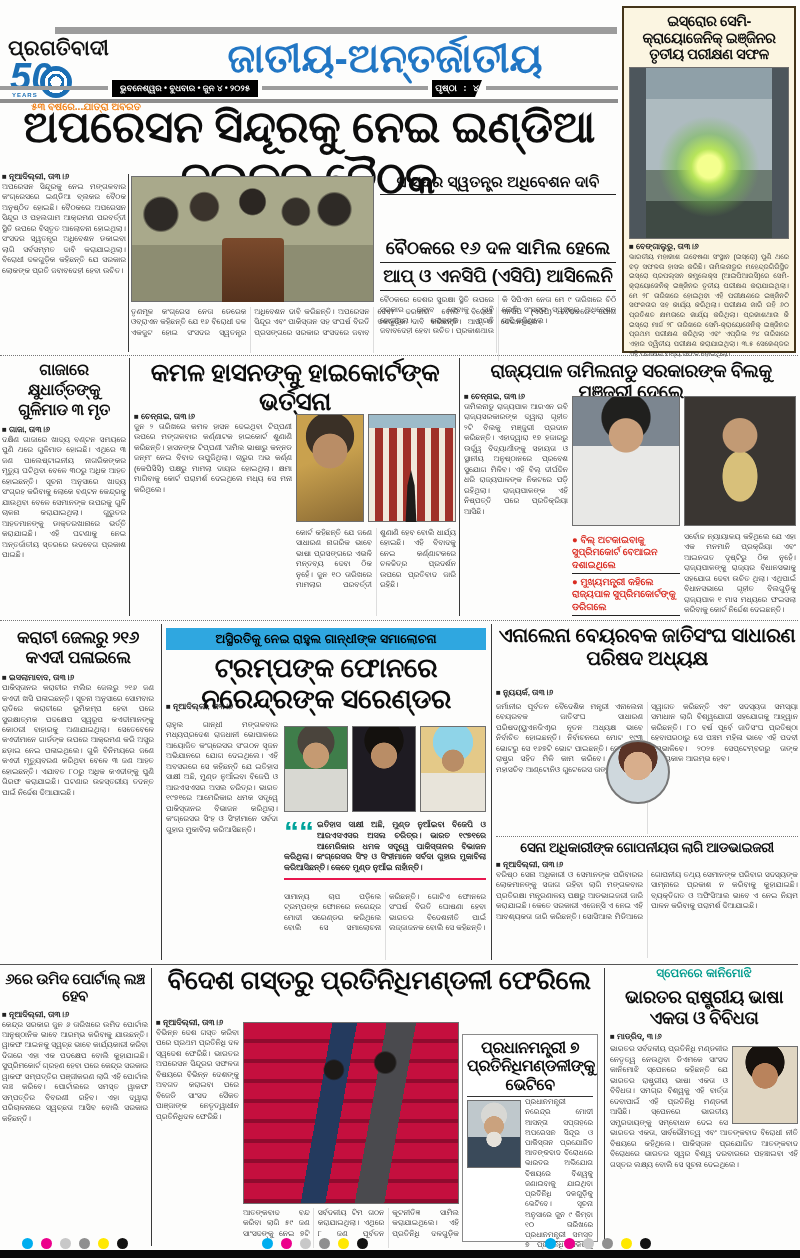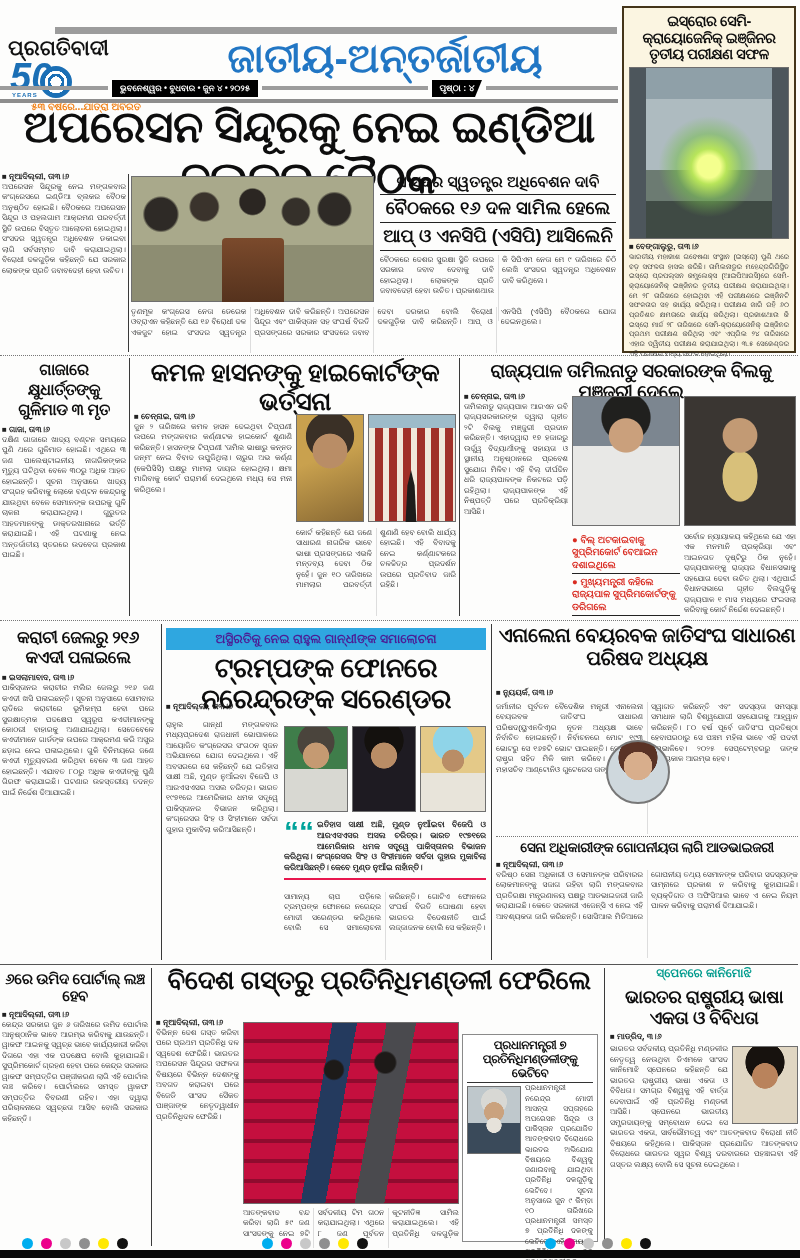--- a/index.html
+++ b/index.html
@@ -22,21 +22,21 @@
   #anniv-num{left:10px;top:58px;font-size:38px;font-weight:900;font-style:italic;color:#1b6fb5;line-height:1;}
   #anniv-circle{left:40px;top:66px;width:26px;height:26px;border-radius:50%;border:3px solid #1b6fb5;
     background:radial-gradient(circle at 50% 50%, #ffffff 0 30%, #1b6fb5 31% 45%, #ffffff 46% 60%, #1b6fb5 61%);}
   #anniv-years{left:12px;top:92px;font-size:6px;font-weight:bold;color:#1b6fb5;letter-spacing:1px;}
   #tagline{left:6px;top:101px;width:160px;font-size:10px;font-weight:bold;color:#f07f13;text-align:center;}
   #section-title{left:150px;top:36px;width:470px;font-size:40px;font-weight:900;color:#2176c4;text-align:center;line-height:1.1;}
   #date-bar{left:112px;top:80px;width:146px;height:17px;background:#000;color:#fff;font-size:8.5px;
     display:flex;align-items:center;justify-content:center;font-weight:bold;}
   .hdr-strip{top:86px;height:4px;background:#9c9c9c;}
   #page-label{left:432px;top:80px;width:50px;height:17px;background:#000;color:#fff;font-size:9px;font-weight:bold;
-    display:flex;align-items:center;justify-content:center;clip-path:polygon(0 0,100% 0,86% 100%,0 100%);}
+    display:flex;align-items:center;justify-content:center;clip-path:polygon(0 0,100% 0,86% 100%,0 100%);font-family:Liberation Mono, monospace;}
   #header-rule{left:0;top:99px;width:618px;height:4px;background:#8d8d8d;}
   
   #isro-box{left:622px;top:6px;width:174px;height:347px;background:#fbf5e1;border:2px solid #44351a;box-sizing:border-box;padding:5px;}
   #isro-hl{font-size:14.5px;text-align:center;}
   #isro-photo{width:160px;height:172px;margin:4px auto 3px auto;
     background:
       radial-gradient(circle at 50% 58%, #f4ff8e 0 9%, #b8e55a 14%, rgba(120,190,80,.55) 26%, rgba(120,190,80,0) 40%),
       linear-gradient(90deg,#4d565c 0 10%, rgba(77,86,92,0) 10% 90%, #4d565c 90%),
       linear-gradient(#8fa0a8 0 18%, #aebbc0 18% 60%, #6c7b72 60% 78%, #3f4a44 78%);}
   #isro-body{font-size:7px;}
@@ -49,21 +49,21 @@
       radial-gradient(circle at 12% 30%, #2e2a26 0 7%, rgba(0,0,0,0) 8%),
       radial-gradient(circle at 30% 24%, #3a332c 0 7%, rgba(0,0,0,0) 8%),
       radial-gradient(circle at 50% 20%, #2b2622 0 8%, rgba(0,0,0,0) 9%),
       radial-gradient(circle at 68% 28%, #35302a 0 7%, rgba(0,0,0,0) 8%),
       radial-gradient(circle at 84% 26%, #2e2a26 0 7%, rgba(0,0,0,0) 8%),
       linear-gradient(#a9a98b 0 55%, #8d8d72 55% 100%);}
   #lead-podium{left:222px;top:238px;width:62px;height:64px;background:linear-gradient(#7b4a2c,#55321d);border-radius:4px 4px 0 0;}
   #lead-right{left:380px;top:170px;width:236px;}
   .subhead{font-weight:900;color:#0d0d0d;text-align:center;border-bottom:1.5px solid #222;padding:3px 0;}
   #sub0{font-size:15.5px;}
-  #sub1{font-size:18px;}
+  #sub1{font-size:18px;margin-top:40px;}
   #sub2{font-size:18px;}
   #lead-body-right{margin-top:4px;height:66px;}
   #lead-body-bottom{left:131px;top:307px;width:485px;height:46px;}
   
   #sep-b2{left:0;top:355px;width:798px;}
   #gaza{left:2px;top:360px;width:124px;}
   #gaza-hl{font-size:16px;text-align:center;line-height:1.25;}
   #vline-b2a{left:129px;top:358px;height:258px;}
   #kamal{left:134px;top:358px;width:322px;}
   #kamal-hl{font-size:25px;text-align:center;}
@@ -96,21 +96,21 @@
       linear-gradient(#3a3632 0 100%);}
   #gov-bullets{position:absolute;left:108px;top:172px;width:108px;}
   .gov-bullet{color:#d92b21;font-weight:900;font-size:9.5px;line-height:1.3;border-bottom:1.5px solid #222;padding:2px 0;}
   #gov-body2{position:absolute;left:220px;top:172px;width:112px;height:84px;}
   
   #sep-b3{left:0;top:620px;width:798px;}
   #karachi{left:2px;top:628px;width:152px;}
   #karachi-hl{font-size:17px;text-align:center;}
   #vline-b3a{left:161px;top:624px;height:336px;}
   #trump{left:166px;top:624px;width:320px;}
-  #trump-kicker{height:22px;background:#2fa7e0;color:#4c1d95;font-weight:900;font-size:12.5px;
+  #trump-kicker{height:22px;background:#2fa7e0;color:#000000;font-weight:900;font-size:12.5px;
     display:flex;align-items:center;justify-content:center;margin-top:4px;}
   #trump-hl{font-size:27px;text-align:center;margin-top:3px;}
   #trump-left{position:absolute;left:0;top:96px;width:112px;height:250px;}
   .tphoto{position:absolute;top:102px;width:64px;height:86px;}
   #tp1{left:118px;background:
       radial-gradient(circle at 50% 34%, #c59a72 0 20%, rgba(0,0,0,0) 21%),
       radial-gradient(circle at 50% 18%, #4a443c 0 24%, rgba(0,0,0,0) 25%),
       linear-gradient(#3f7d4a 0 50%, #d8d8d2 50%);}
   #tp2{left:186px;background:
       radial-gradient(circle at 50% 34%, #b98d66 0 20%, rgba(0,0,0,0) 21%),
@@ -148,21 +148,21 @@
   #deleg-left{position:absolute;left:0;top:62px;width:83px;height:218px;}
   #deleg-photo{position:absolute;left:87px;top:56px;width:216px;height:182px;
     background:
       radial-gradient(circle at 42% 26%, #1d1a18 0 5%, rgba(0,0,0,0) 6%),
       radial-gradient(circle at 66% 22%, #1d1a18 0 5%, rgba(0,0,0,0) 6%),
       linear-gradient(100deg, rgba(0,0,0,0) 0 36%, #243a5e 36% 46%, rgba(0,0,0,0) 46% 58%, #4a4a4e 58% 70%, rgba(0,0,0,0) 70%),
       repeating-linear-gradient(#c40f3e 0 16px, #8f0b2e 16px 20px),
       linear-gradient(#e8e8e2 0 100%);}
   #deleg-body2{position:absolute;left:87px;top:242px;width:216px;height:40px;}
   #pm-box{position:absolute;left:306px;top:68px;width:136px;height:208px;border:1.5px solid #8a8a8a;box-sizing:border-box;padding:4px;background:#fff;}
-  #pm-hl{font-size:12px;text-align:center;border-bottom:1.5px solid #333;padding-bottom:2px;}
+  #pm-hl{font-size:16px;text-align:center;border-bottom:1.5px solid #333;padding-bottom:2px;}
   #pm-photo{float:left;width:54px;height:68px;margin:3px 4px 2px 0;
     background:
       radial-gradient(circle at 50% 58%, #e6e2da 0 16%, rgba(0,0,0,0) 17%),
       radial-gradient(circle at 50% 38%, #caa27e 0 20%, rgba(0,0,0,0) 21%),
       radial-gradient(circle at 50% 22%, #d8d8d4 0 22%, rgba(0,0,0,0) 23%),
       linear-gradient(#bfc8cc 0 55%, #3a4a5a 55%);}
   #pm-body{font-size:7.4px;}
   #vline-b4b{left:604px;top:968px;height:278px;}
   #kani{left:610px;top:966px;width:188px;}
   #kani-kicker{font-size:12px;font-weight:900;color:#009b8d;text-align:center;}

